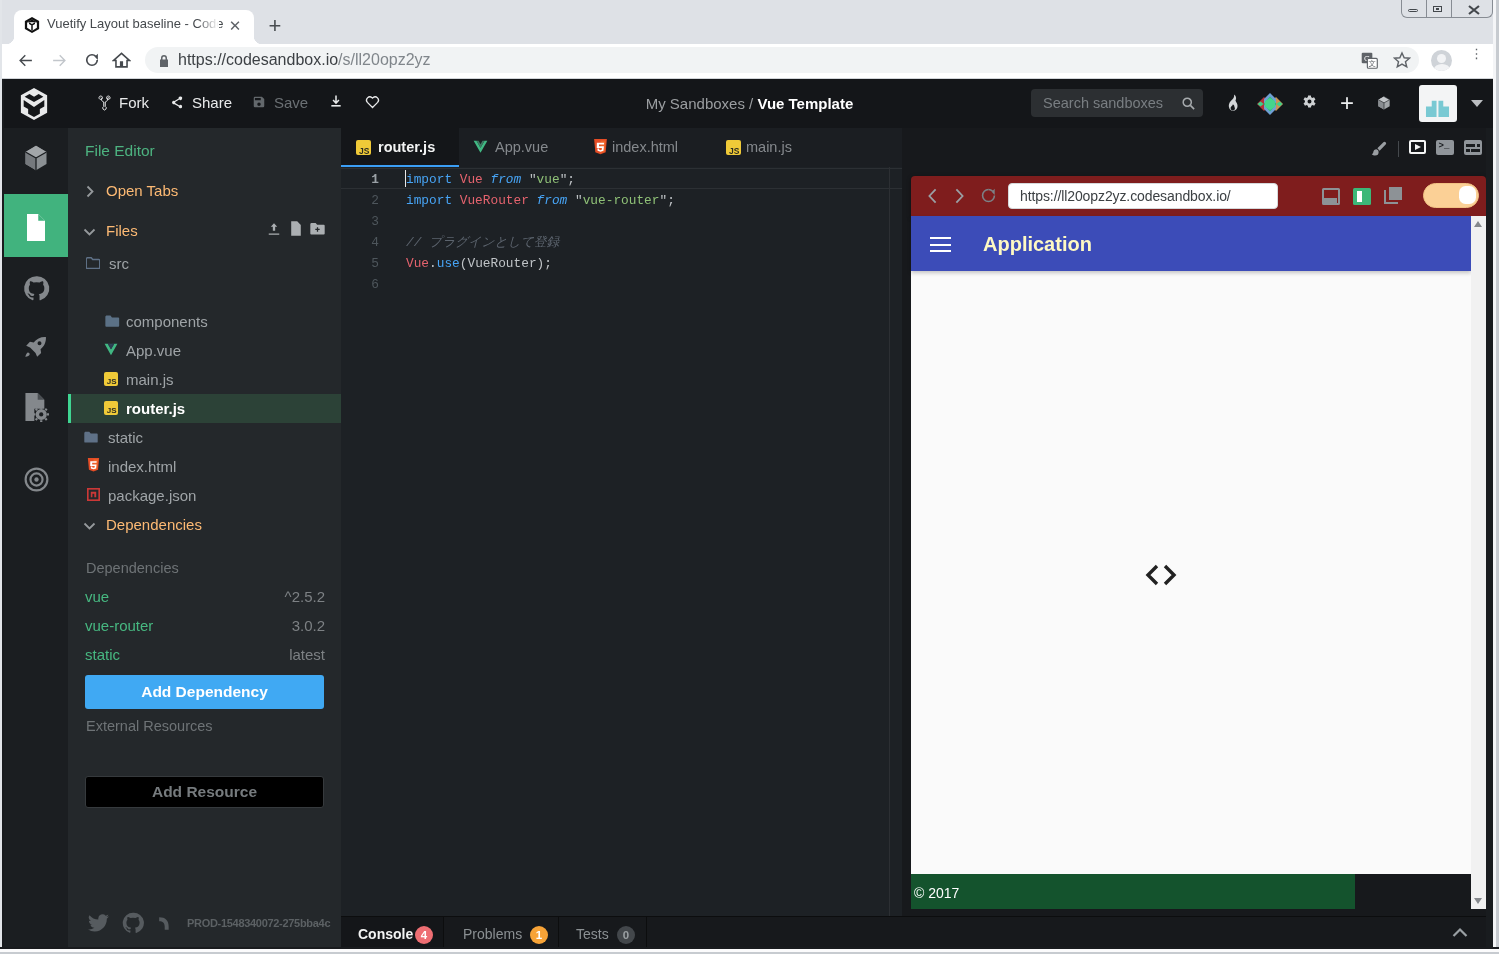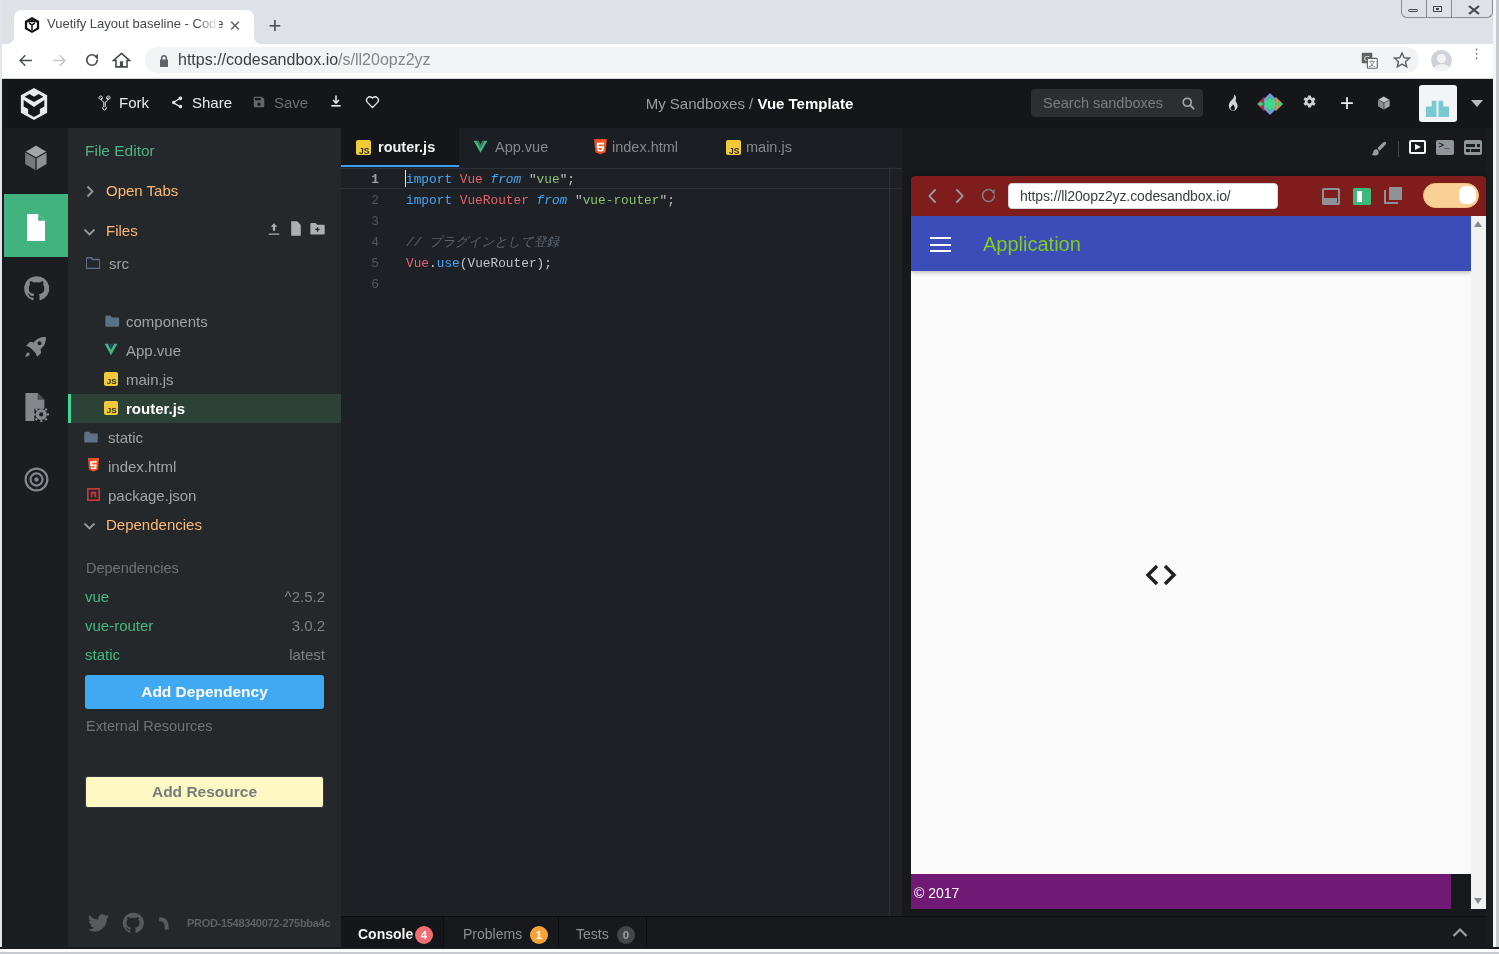--- a/index.html
+++ b/index.html
@@ -35,21 +35,21 @@
   #fpanel { left:68px; top:128px; width:273px; height:819px; background:#24282b; color:#a6aaad; }
   .fphead { position:absolute; font-size:15px; font-weight:400; color:#fdba74;text-align:right; }
   .row { position:absolute; left:0; width:273px; height:29px; font-size:15px; color:#9fa4a7; }
   .row span { position:absolute; top:6px; }
   #selrow { position:absolute; left:0px; top:266px; width:273px; height:29px; background:#2c4237; border-left:3px solid #3fd692; }
   .dep { position:absolute; left:17px; font-size:15px; color:#47b881; }
   .depv { position:absolute; right:16px; font-size:15px; color:#7d8184; }
   #adddep { position:absolute; left:17px; top:547px; width:239px; height:34px; background:#40a9f3; border-radius:3px; color:#fff; font-weight:700; font-size:15.5px; text-align:center; line-height:34px; }
   #extres { position:absolute; left:18px; top:590px; font-size:14.5px; color:#6e7376; }
   #resinput { position:absolute; left:17px; top:611px; width:239px; height:28px; background:#1c2023; border-radius:2px; color:#bcbfc2; font-size:14.5px; line-height:28px; padding-left:9px; }
-  #addres { position:absolute; left:17px; top:648px; width:239px; height:32px; background:#fef9c3; border:1px solid #363a3d; border-radius:3px; color:#767b7e; font-weight:700; font-size:15.5px; text-align:center; line-height:30px; }
+  #addres { position:absolute; left:17px; top:648px; width:239px; height:32px; background:#000000; border:1px solid #363a3d; border-radius:3px; color:#767b7e; font-weight:700; font-size:15.5px; text-align:center; line-height:30px; }
   #prod { position:absolute; left:119px; top:789px; font-size:11px; font-weight:700; color:#5c6164; letter-spacing:-0.3px; }
 
   
   #tabbar { left:341px; top:128px; width:1158px; height:39px; background:#1b1e22; }
   #acttab { left:0px; top:0px; width:118px; height:39px; background:#141619; border-bottom:2.5px solid #3b9ef5; }
   .etab { position:absolute; top:0; height:39px; font-size:14.5px; color:#85898d; }
   .etab .lbl { position:absolute; top:11px; }
   #editor { left:341px; top:167px; width:561px; height:749px; background:#1d2125; }
   #curline { position:absolute; left:0; top:1px; width:561px; height:20.5px; border-top:1px solid #2c3034; border-bottom:1px solid #2c3034; }
   .lnum { position:absolute; left:0; width:38px; height:21px; line-height:21px; text-align:right; font-family:"Liberation Mono", monospace; font-size:12.8px; color:#4e565c; }
@@ -62,22 +62,22 @@
   .cmt { color:#5c646e; font-style:italic; }
   #cursor { position:absolute; left:63.5px; top:3px; width:1.5px; height:17px; background:#e8e8e8; }
   #edgeline { left:889px; top:167px; width:1px; height:749px; background:#2c2f33; }
 
   
   #pvarea { left:902px; top:128px; width:591px; height:819px; background:#17191c; }
   #pvbar { left:911px; top:176px; width:575px; height:40px; background:#7f1d1d; border-radius:4px 4px 0 0; box-shadow:0 1.5px 4px rgba(0,0,0,0.35); }
   #pvurl { position:absolute; left:97px; top:7px; width:270px; height:26px; background:#fff; border:1px solid #d5d8da; border-radius:4px; font-size:14px; letter-spacing:-0.1px; color:#3c4043; line-height:24px; padding-left:11px; }
   #pvcontent { left:911px; top:216px; width:560px; height:658px; background:#fafafa; }
   #appbar { position:absolute; left:0; top:0; width:560px; height:55px; background:#3c4cb8; box-shadow:0 2px 4px rgba(0,0,0,0.22); }
-  #apptitle { position:absolute; left:72px; top:17px; color:#84cc16; font-size:20px; font-weight:400; }
-  #pvfooter { left:911px; top:874px; width:540px; height:35px; background:#701a75; color:#fff; font-size:14px; }
+  #apptitle { position:absolute; left:72px; top:17px; color:#fef9c3; font-size:20px; font-weight:700; }
+  #pvfooter { left:911px; top:874px; width:444px; height:35px; background:#14532d; color:#fff; font-size:14px; }
   #pvscroll { left:1471px; top:216px; width:15px; height:693px; background:#f1f1f1; }
 
   
   #consbar { left:341px; top:916px; width:1158px; height:31px; background:#17191c; border-top:1px solid #0c0d0e; }
   .csec { position:absolute; top:0; height:31px; font-size:14px; line-height:34px; }
   .badge { display:inline-block; width:18px; height:18px; border-radius:50%; font-size:11.5px; font-weight:700; text-align:center; line-height:18px; vertical-align:1px; }
 
   
   #fleft1 { left:0; top:0; width:2px; height:954px; background:#e2e5e9; }
   #fleft2 { left:2px; top:79px; width:2px; height:868px; background:#191b1e; }

